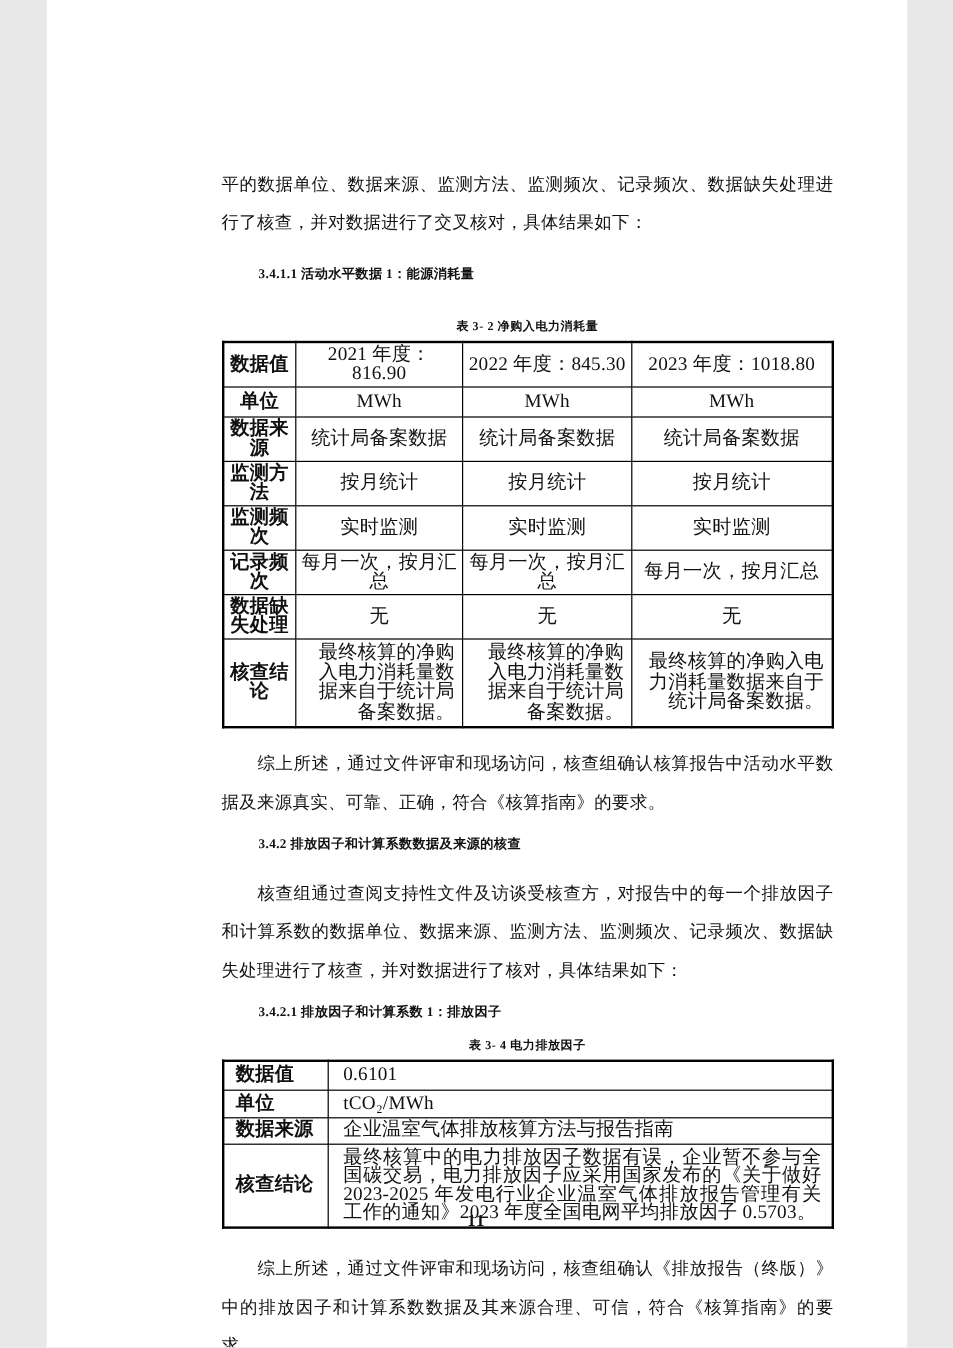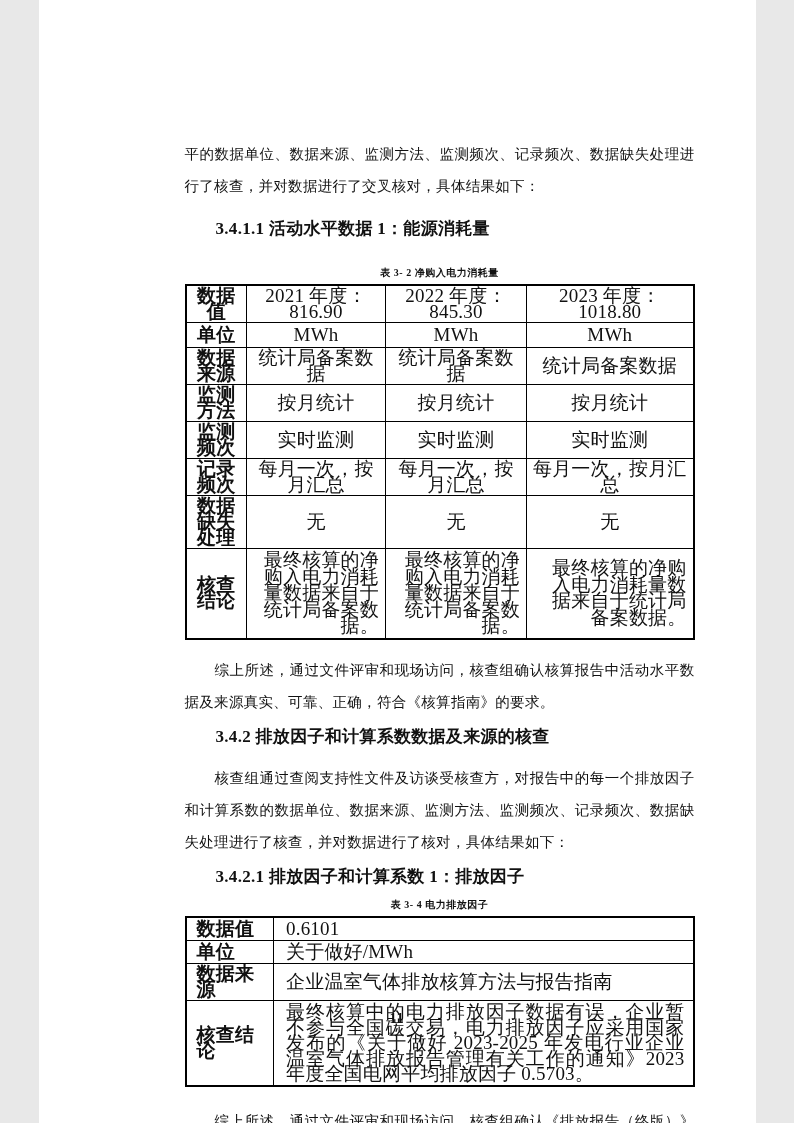--- a/index.html
+++ b/index.html
@@ -21,21 +21,21 @@
     width: 510px;
   }
   p.body-text {
     font-size: 14.5px;
     line-height: 32px;
     text-align: justify;
     letter-spacing: 0.3px;
   }
   p.indent { text-indent: 30px; }
   .heading {
-    font-size: 17px;
+    font-size: 11px;
     font-weight: bold;
     line-height: 22px;
     padding-left: 31px;
     letter-spacing: 0.3px;
   }
   .h-3411 { margin-top: 16px; }
   .h-342  { margin-top: 8px; }
   .h-3421 { margin-top: 8px; }
   .table-caption {
     margin-top: 24px;
@@ -48,21 +48,21 @@
   .caption-2 { margin-top: 8px; }
   table {
     border-collapse: collapse;
     width: 508px;
     table-layout: fixed;
     margin-top: 2px;
   }
   table, th, td { border: 1px solid #000; }
   table { border-width: 2px; }
   td {
-    font-size: 19px;
+    font-size: 16px;
     text-align: center;
     vertical-align: middle;
     line-height: 16px;
     padding: 2px 4px;
     letter-spacing: 0.2px;
   }
   td.lbl { font-weight: bold; }
   
   .t1 tr:nth-child(1) td { height: 25px; }
   .t1 tr:nth-child(2) td { height: 25px; }
@@ -189,21 +189,21 @@
           <col style="width:88px">
           <col style="width:420px">
         </colgroup>
       <tbody>
           <tr>
         <td class="lbl">数据值</td>
         <td class="val">0.6101</td>
       </tr>
       <tr>
         <td class="lbl">单位</td>
-        <td class="val">关于做好/MWh</td>
+        <td class="val">tCO₂/MWh</td>
       </tr>
       <tr>
         <td class="lbl">数据来源</td>
         <td class="val">企业温室气体排放核算方法与报告指南</td>
       </tr>
       <tr>
         <td class="lbl">核查结论</td>
         <td class="concl2">最终核算中的电力排放因子数据有误，企业暂不参与全国碳交易，电力排放因子应采用国家发布的《关于做好 2023-2025 年发电行业企业温室气体排放报告管理有关工作的通知》2023 年度全国电网平均排放因子 0.5703。</td>
       </tr>
     </tbody>

